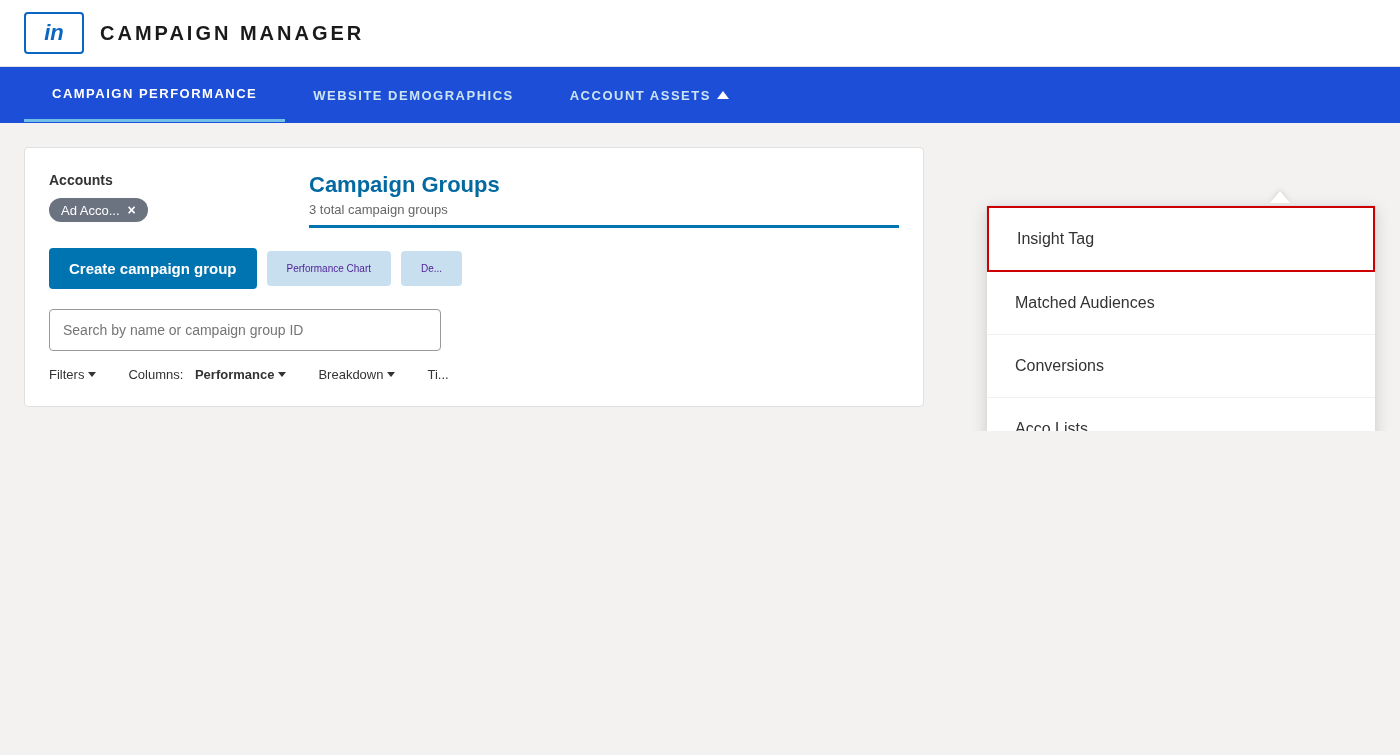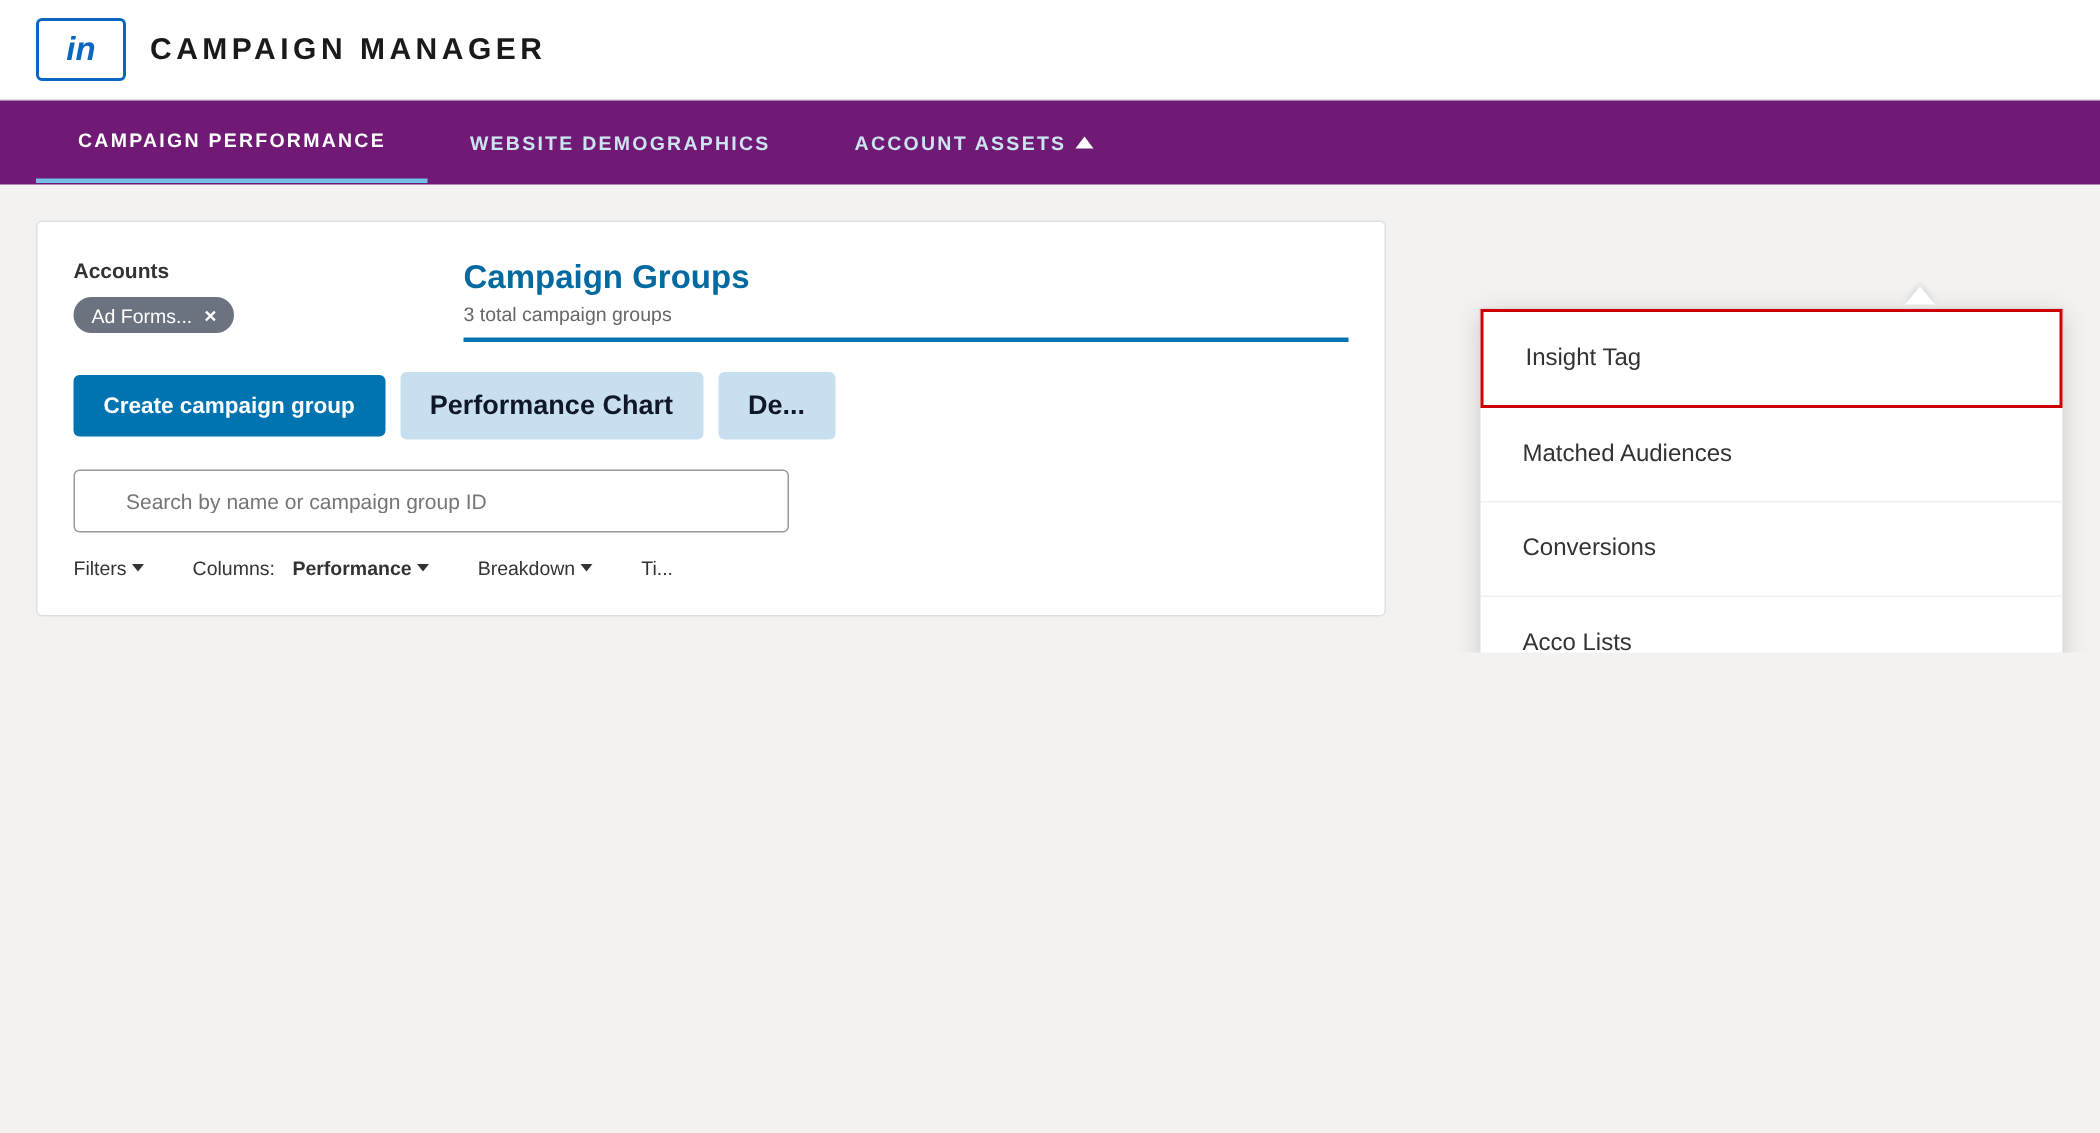--- a/index.html
+++ b/index.html
@@ -34,21 +34,21 @@
     .app-title {
       font-size: 20px;
       font-weight: 600;
       letter-spacing: 3px;
       color: #1a1a1a;
       text-transform: uppercase;
     }
 
     
     .nav-bar {
-      background: #701a75;
+      background: #1d4ed8;
       padding: 0 24px;
       display: flex;
       align-items: center;
       gap: 0;
       min-height: 56px;
     }
     .nav-item {
       color: #cce4f0;
       font-size: 13px;
       font-weight: 700;
@@ -145,38 +145,38 @@
       border: none;
       border-radius: 4px;
       padding: 12px 20px;
       font-size: 15px;
       font-weight: 600;
       cursor: pointer;
       white-space: nowrap;
     }
     .btn-secondary {
       background: #c8dff0;
-      color: #0f172a;
+      color: #4c1d95;
       border: none;
       border-radius: 4px;
       padding: 12px 20px;
-      font-size: 18px;
-      font-weight: 700;
+      font-size: 10px;
+      font-weight: 400;
       cursor: pointer;
       white-space: nowrap;
     }
 
     
     .search-box {
       border: 1.5px solid #999;
       border-radius: 4px;
-      padding: 12px 34px;
+      padding: 12px 13px;
       font-size: 14px;
       color: #a16207;
-      width: 477px;
+      width: 392px;
       margin-bottom: 16px;
       background: #fff;
     }
 
     
     .filters-row {
       display: flex;
       align-items: center;
       gap: 32px;
       font-size: 13px;
@@ -253,21 +253,21 @@
 
 <div class="main-content">
 
   <div class="dropdown-arrow-up"></div>
 
   <div class="panel">
     <div class="panel-header">
       <div class="accounts-section">
         <div class="accounts-label">Accounts</div>
         <div class="account-tag">
-          <span class="account-tag-text">Ad Forms...</span>
+          <span class="account-tag-text">Ad Acco...</span>
           <span class="account-tag-x">×</span>
         </div>
       </div>
       <div class="campaign-groups-section">
         <div class="campaign-groups-title">Campaign Groups</div>
         <div class="campaign-groups-subtitle">3 total campaign groups</div>
         <div class="campaign-groups-underline"></div>
       </div>
     </div>
 

